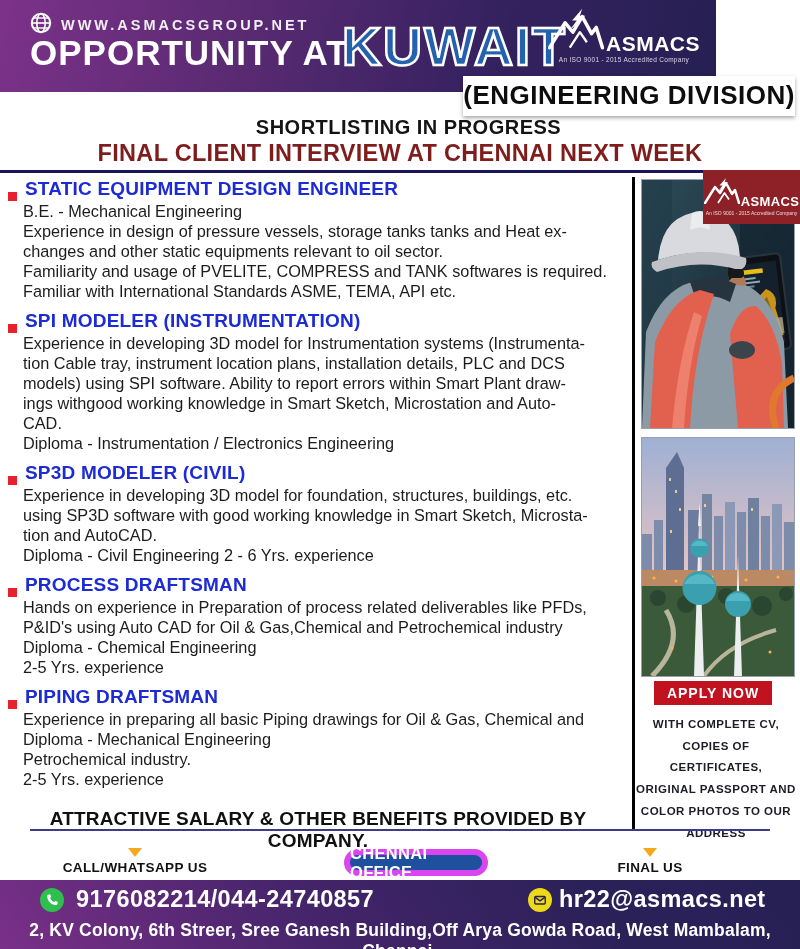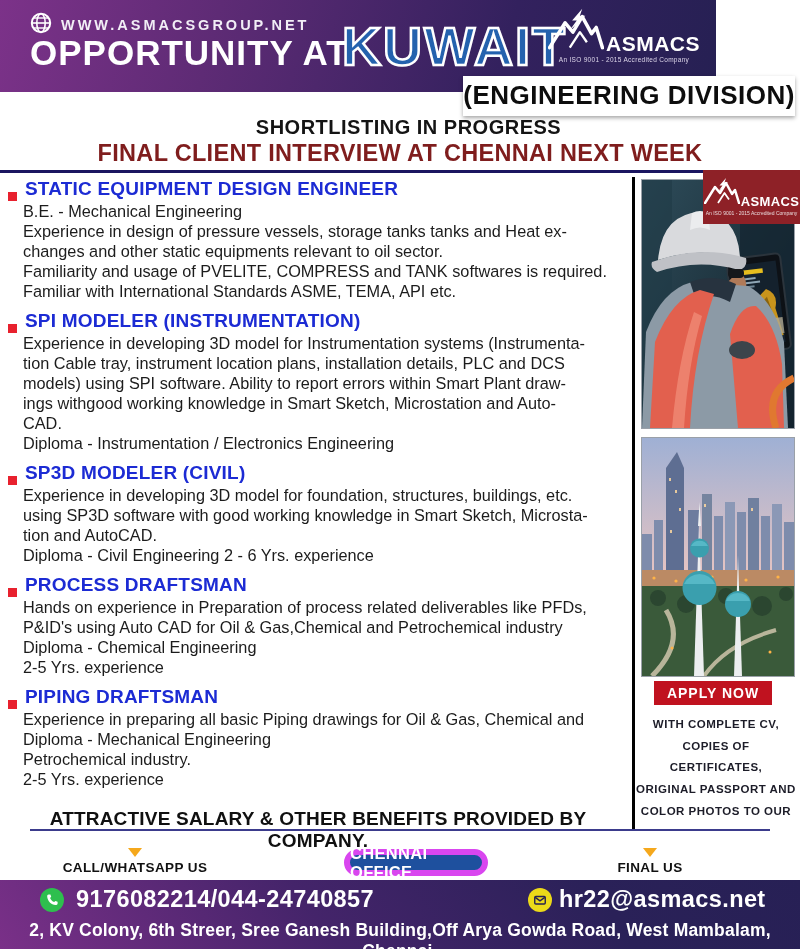--- a/index.html
+++ b/index.html
@@ -328,20 +328,21 @@
       <path d="M84 163 A13 13 0 0 1 108 163 Z" fill="#56b8c6"></path>
     </svg>
   </div>
 
   <button class="apply-btn">APPLY NOW</button>
   <div class="apply-note">
       <div class="note-line">WITH COMPLETE CV,</div>
       <div class="note-line">COPIES OF CERTIFICATES,</div>
       <div class="note-line">ORIGINAL PASSPORT AND</div>
       <div class="note-line">COLOR PHOTOS TO OUR</div>
+      <div class="note-line">ADDRESS</div>
     </div>
 
   <div class="bottom-rule"></div>
 
   <div class="call-block">
     <div class="tri"></div>
     <div class="footer-label">CALL/WHATSAPP US</div>
   </div>
   <div class="office-pill">CHENNAI OFFICE</div>
   <div class="email-block">

